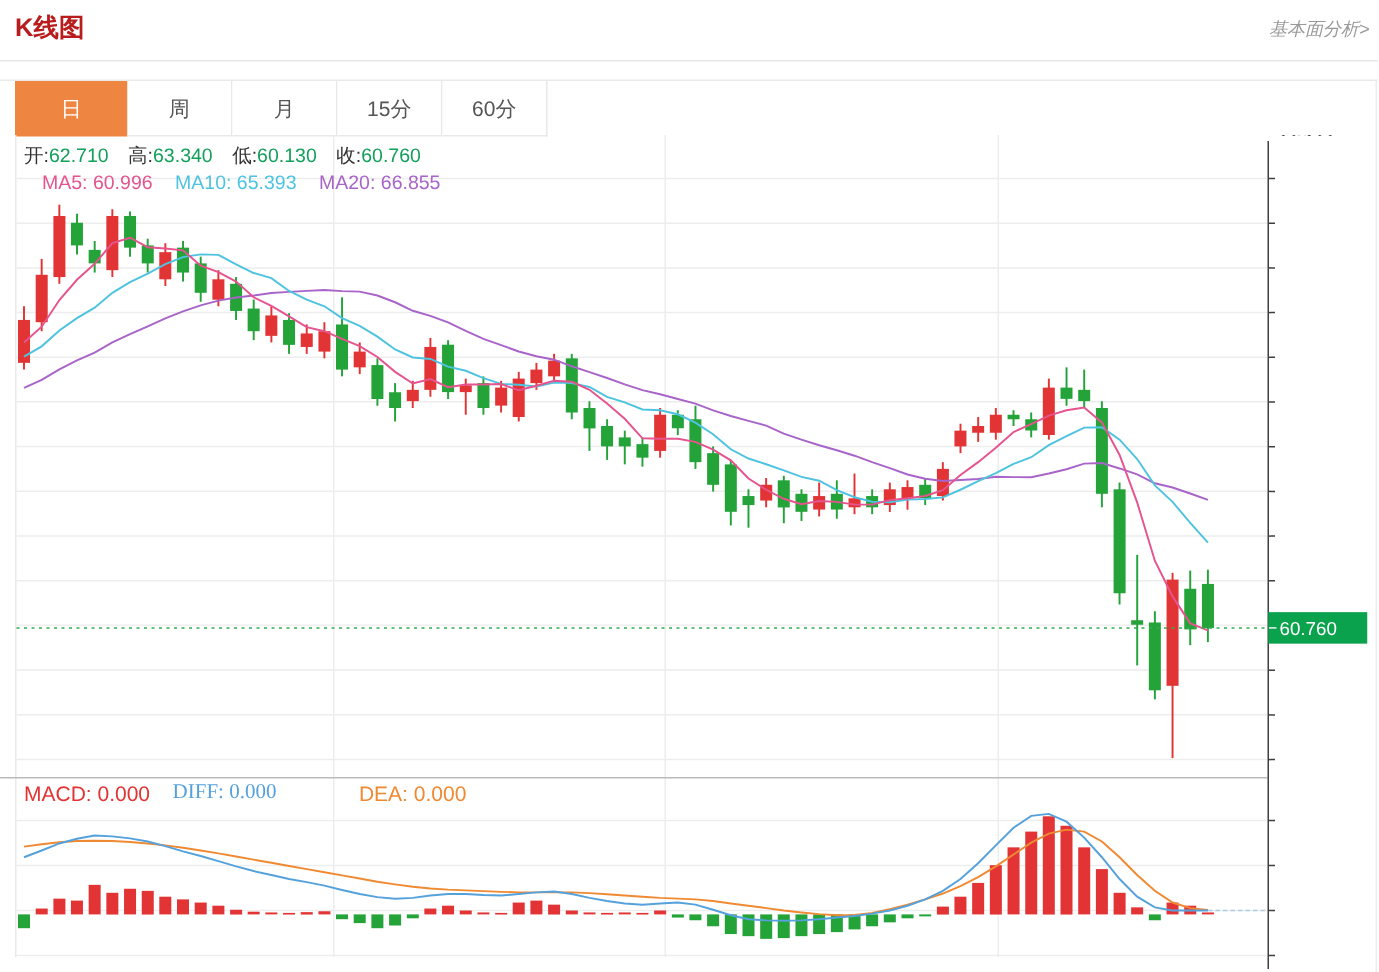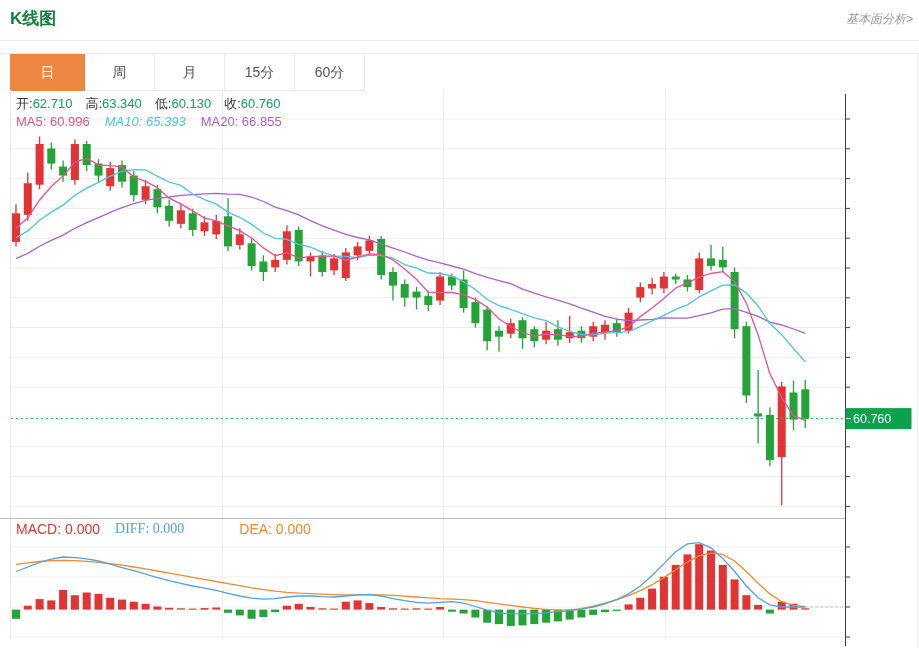--- a/index.html
+++ b/index.html
@@ -1,34 +1,34 @@
 <!DOCTYPE html>
 <html><head>
 <meta charset="utf-8">
 <style>
   html,body{margin:0;padding:0;background:#fff;}
   .page{position:relative;width:919px;height:648px;background:#fff;overflow:hidden;
         font-family:"Liberation Sans",sans-serif;}
-  .page-title{position:absolute;left:10px;top:7px;font-size:17px;font-weight:bold;color:#15803d;}
+  .page-title{position:absolute;left:10px;top:7px;font-size:17px;font-weight:bold;color:#b91c1c;}
   .fund-link{position:absolute;right:6px;top:11px;font-size:12px;color:#999;cursor:pointer;font-style:italic;}
   .header-divider{position:absolute;left:0;top:40px;width:919px;height:0;border-top:1px solid #e8e8e8;}
   .tabbar{position:absolute;left:0;top:53px;width:919px;height:37px;border-top:1px solid #eaeaea;box-sizing:content-box;}
   .tabs{margin-left:10px;display:flex;height:37px;}
   .tab{width:70px;height:37px;line-height:36px;text-align:center;font-size:14px;color:#555;
        background:#fff;border-right:1px solid #e8e8e8;border-bottom:1px solid #e8e8e8;
        box-sizing:border-box;cursor:pointer;}
   .tab.first{border-left:1px solid #e8e8e8;width:75px;}
   .tab.active{background:#ee8541;color:#fff;border:none;width:75px;}
   .chart-wrap{position:absolute;left:0;top:90px;width:919px;height:558px;}
   .chart-wrap svg{position:absolute;left:0;top:0;}
   .info-row{position:absolute;display:flex;font-size:13px;white-space:nowrap;}
   .ohlc-row{left:16px;top:5px;}
   .ohlc-row .item{margin-right:13px;color:#333;}
   .ohlc-row .val{color:#13a05b;}
-  .ma-row{left:16px;top:24px;}
+  .ma-row{left:28px;top:24px;}
   .ma-row .item{margin-right:15px;}
   .macd-row{left:16px;top:431px;font-size:14px;}
   .macd-row .item{margin-right:15px;}
   .right-border{position:absolute;left:917px;top:53px;width:1px;height:595px;background:#ececec;}
 </style>
 </head>
 <body>
 
 <div class="page">
   <div class="page-title">K线图</div>
@@ -331,21 +331,21 @@
         </g>
       </svg>
     <div class="info-row ohlc-row" id="ohlc-row">
         <span class="item"><span>开:</span><span class="val">62.710</span></span>
         <span class="item"><span>高:</span><span class="val">63.340</span></span>
         <span class="item"><span>低:</span><span class="val">60.130</span></span>
         <span class="item"><span>收:</span><span class="val">60.760</span></span>
       </div>
     <div class="info-row ma-row" id="ma-row">
         <span class="item" style="color: rgb(229, 84, 142);">MA5: 60.996</span>
-        <span class="item" style="color: rgb(78, 195, 224); font-style: italic;">MA10: 65.393</span>
+        <span class="item" style="color: rgb(78, 195, 224);">MA10: 65.393</span>
         <span class="item" style="color: rgb(168, 100, 200);">MA20: 66.855</span>
       </div>
     <div class="info-row macd-row" id="macd-row">
         <span class="item" style="color: rgb(226, 52, 52);">MACD: 0.000</span>
         <span class="item" style="color: rgb(85, 161, 220); font-family: Liberation Serif, serif;">DIFF: 0.000</span>
         <span class="item" style="color: rgb(239, 138, 51); margin-left: 40px;">DEA: 0.000</span>
       </div>
   </div>
 
   <div class="right-border"></div>

